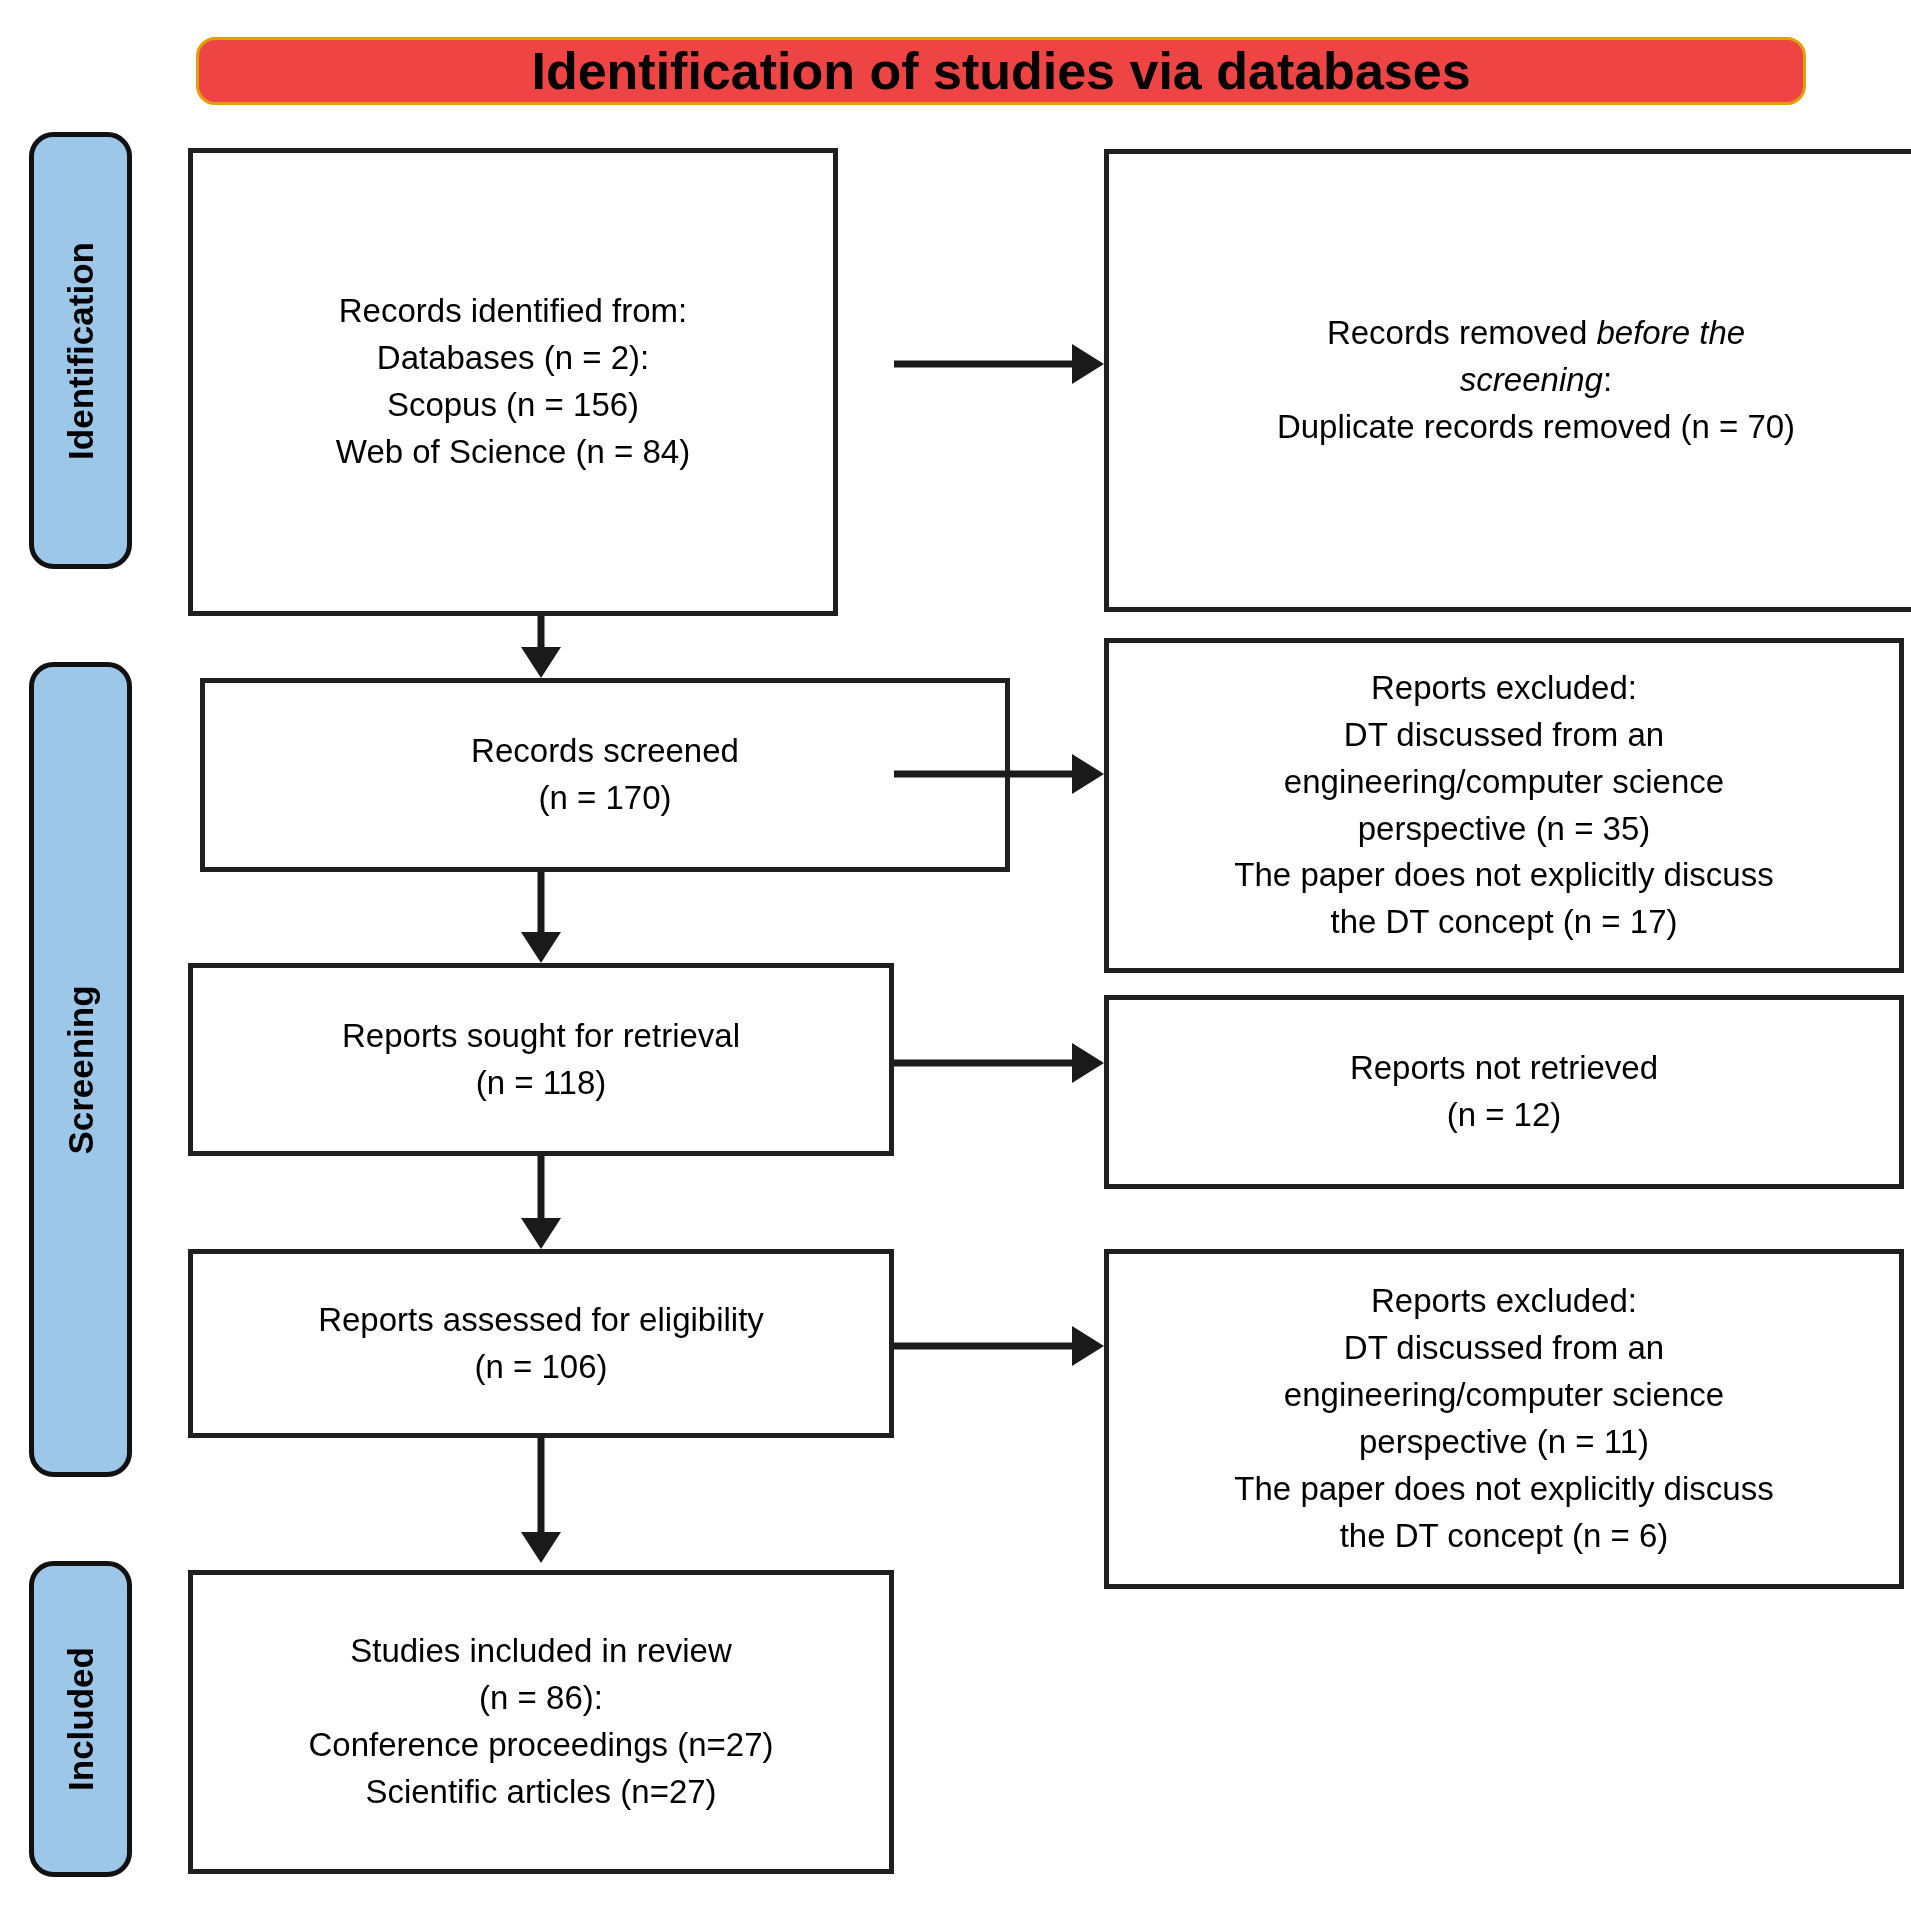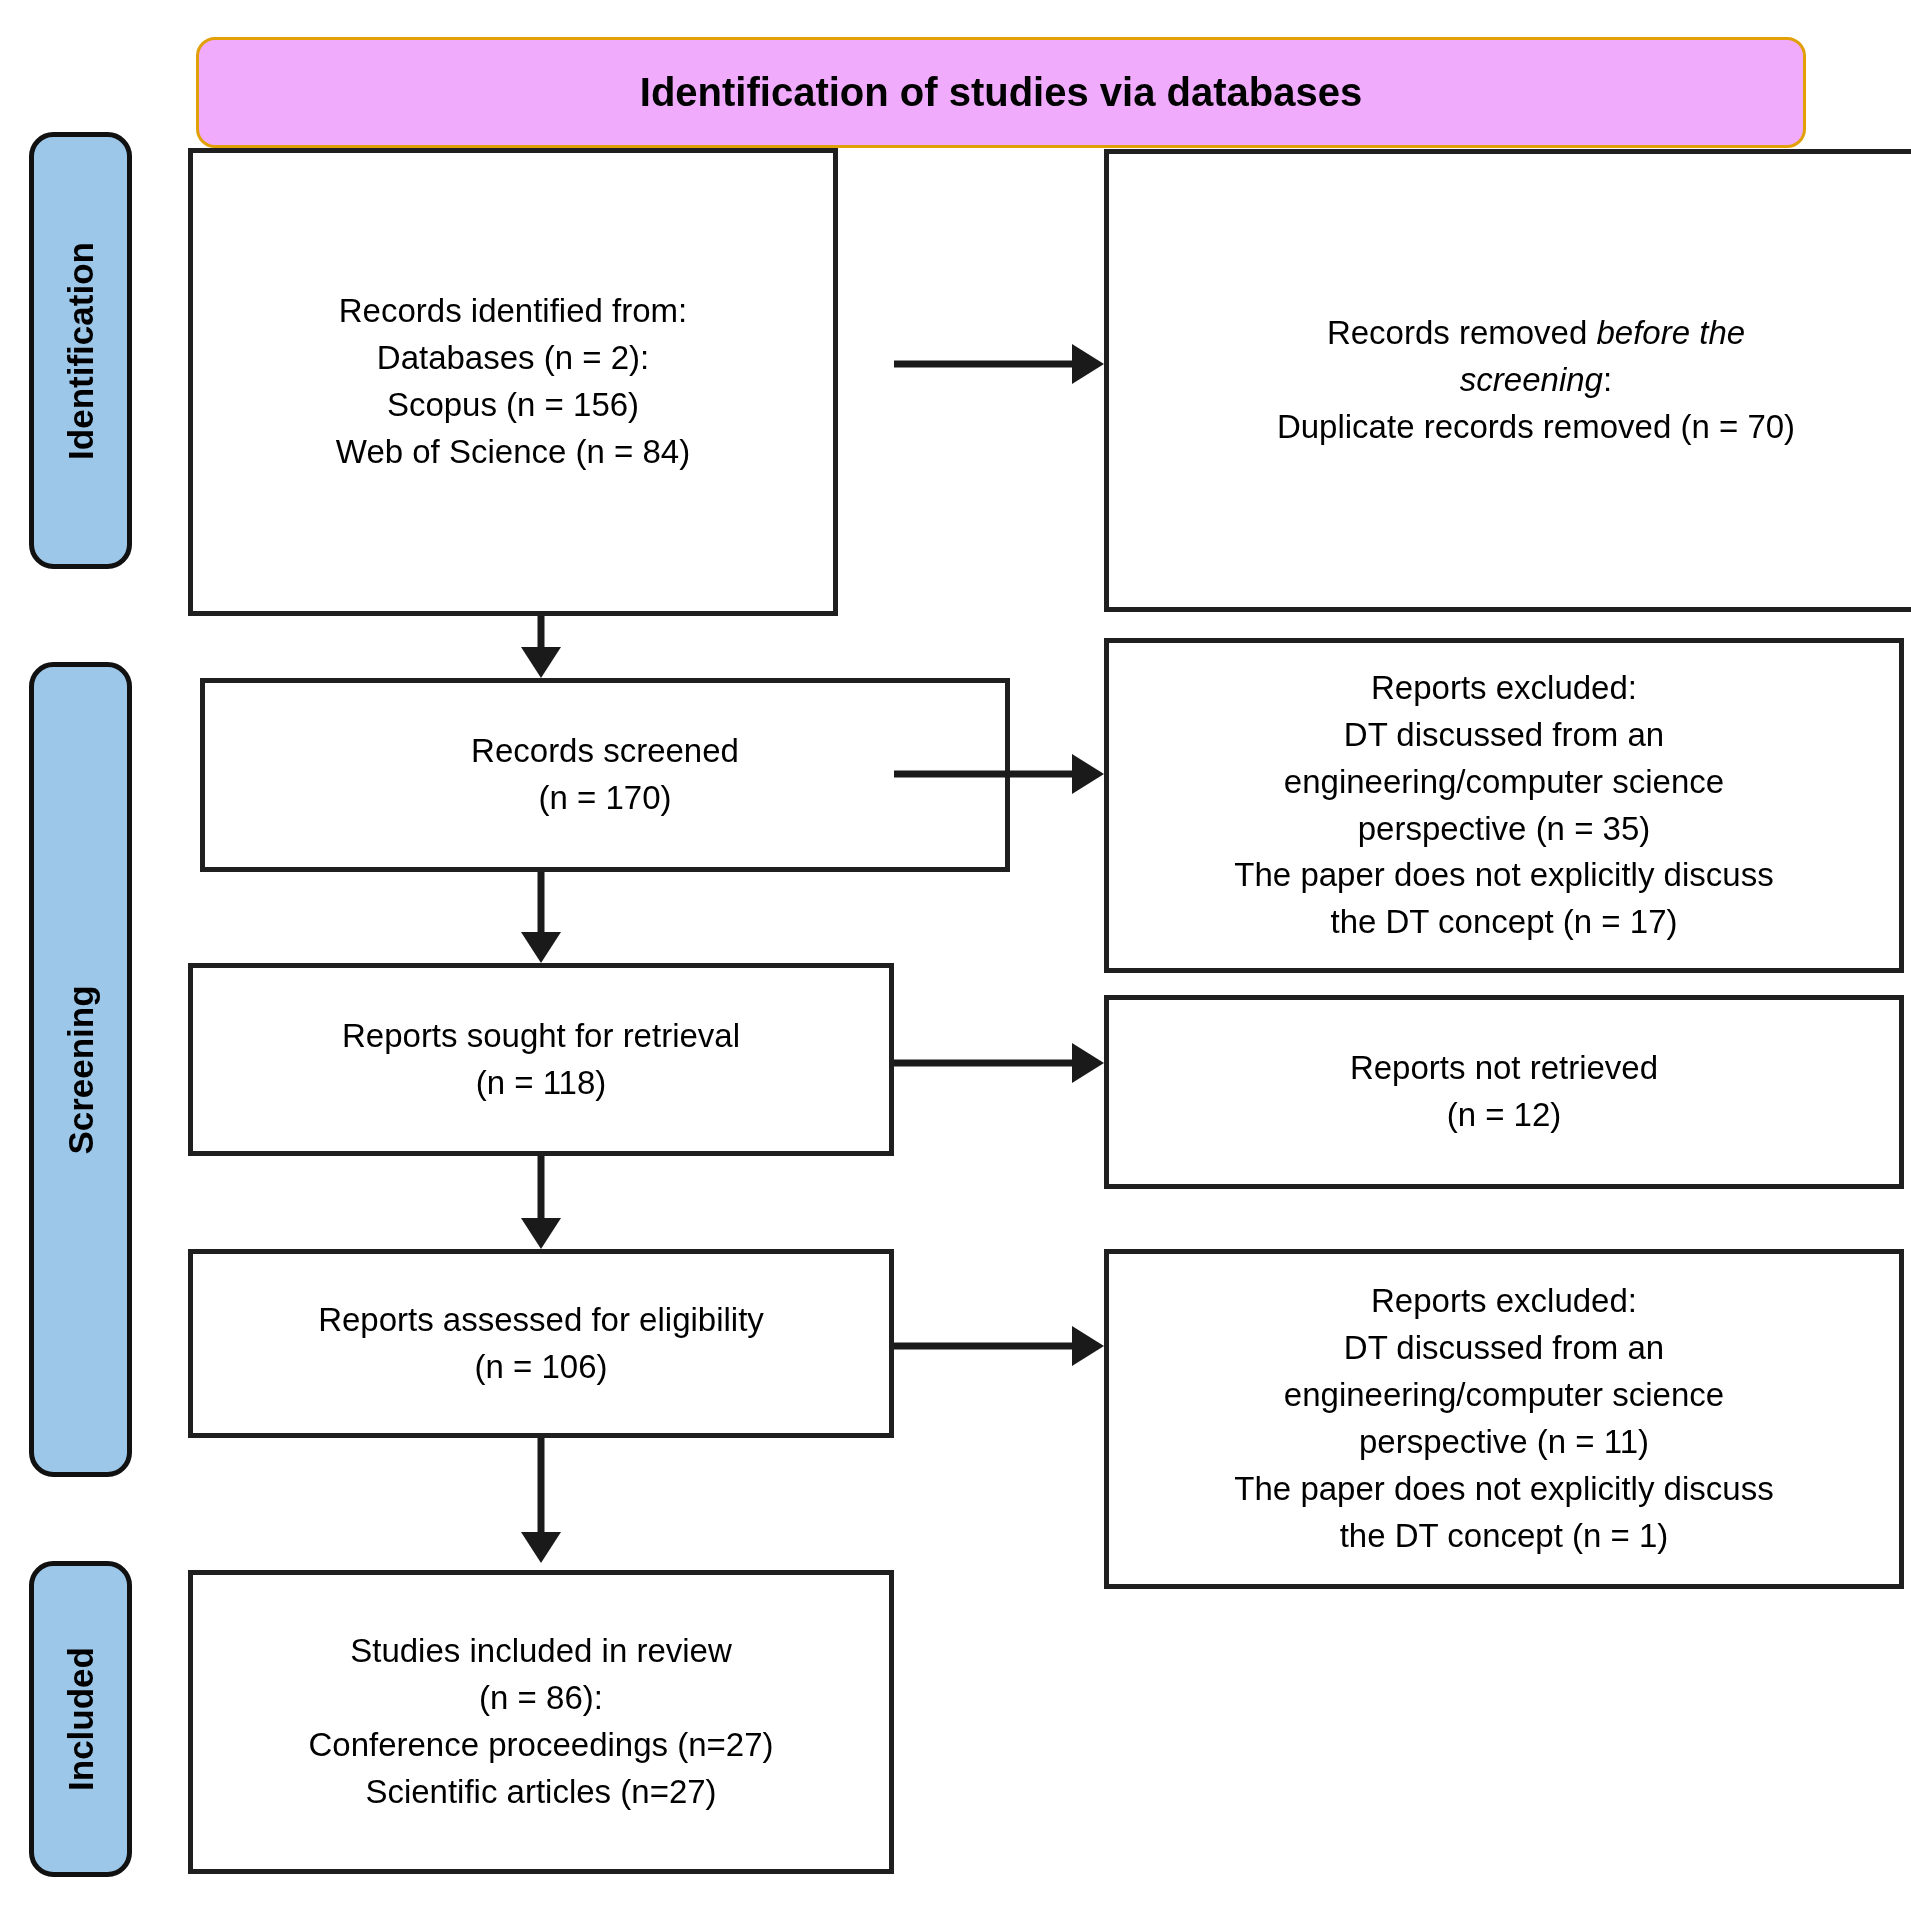--- a/index.html
+++ b/index.html
@@ -13,28 +13,28 @@
     width: 1911px;
     height: 1926px;
     background: #ffffff;
     overflow: hidden;
   }
 
   
   .banner {
     position: absolute;
     left: 196px; top: 37px;
-    width: 1610px; height: 111px;
-    background: #f0abfc;
+    width: 1610px; height: 68px;
+    background: #ef4444;
     border: 3.9px solid #E2A008;
     border-radius: 19px;
     box-sizing: border-box;
     display: flex; align-items: center; justify-content: center;
     font-weight: bold;
-    font-size: 40px;
+    font-size: 52px;
     color: #000000;
   }
 
   
   .stage {
     position: absolute;
     left: 29px;
     width: 103px;
     background: #9CC7E9;
     border: 5.1px solid #111111;
@@ -179,21 +179,21 @@
     </div>
   </div>
 
   <div class="fbox" style="left:1104px; top:1249px; width:800px; height:340px;">
     <div class="inner">
       <div class="line">Reports excluded:</div>
       <div class="line">DT discussed from an</div>
       <div class="line">engineering/computer science</div>
       <div class="line">perspective (n = 11)</div>
       <div class="line">The paper does not explicitly discuss</div>
-      <div class="line">the DT concept (n = 1)</div>
+      <div class="line">the DT concept (n = 6)</div>
     </div>
   </div>
 
   <div class="arrow arrow-h" style="left:894px; top:341px; width:210px; height:45px;">
     <div class="shaft"></div>
     <div class="head"></div>
   </div>
   <div class="arrow arrow-h" style="left:894px; top:751px; width:210px; height:45px;">
     <div class="shaft"></div>
     <div class="head"></div>

